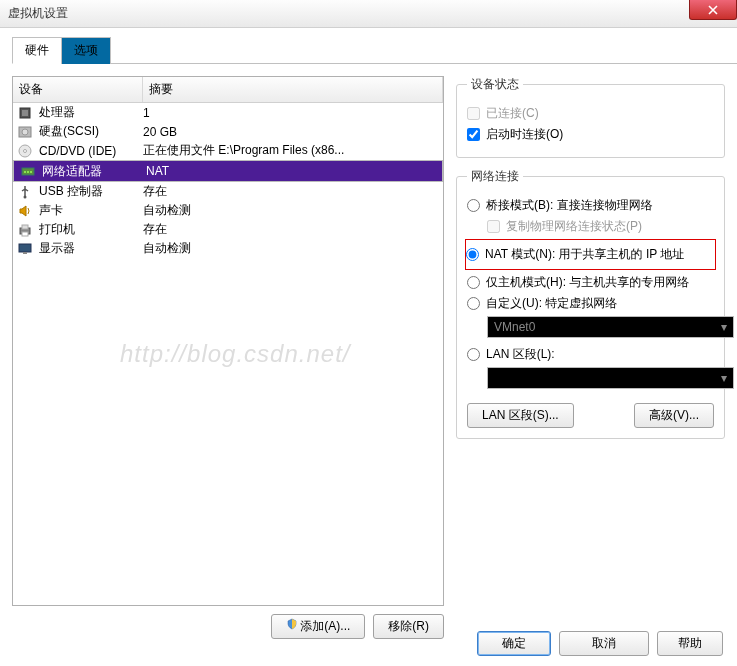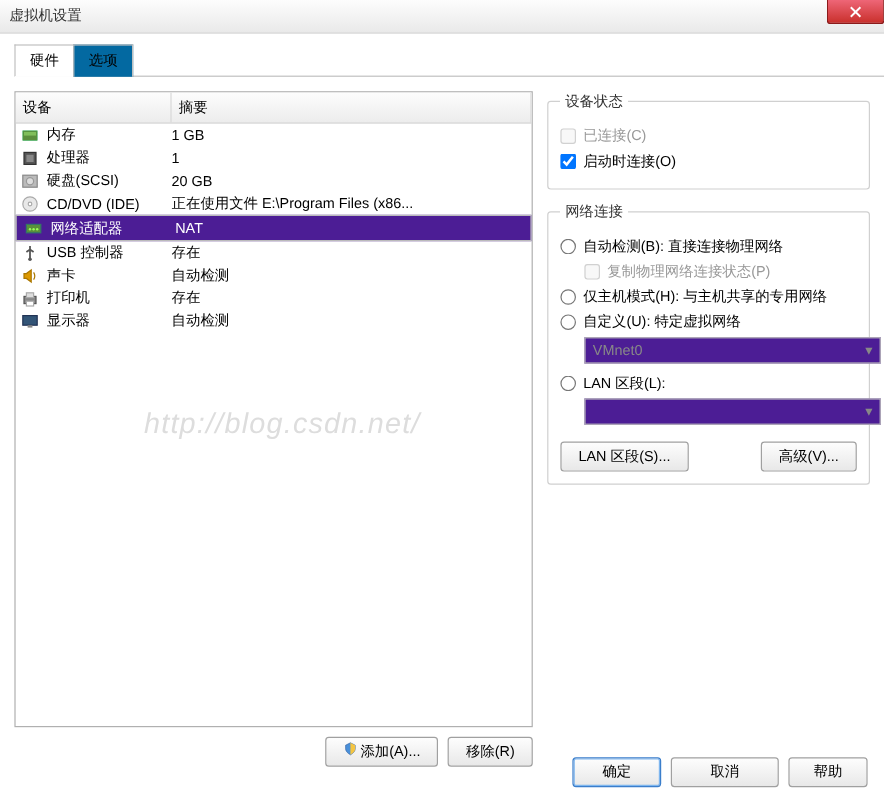--- a/index.html
+++ b/index.html
@@ -22,21 +22,21 @@
 .row .nm{width:104px;white-space:nowrap;overflow:hidden}
 .row .sm{flex:1;white-space:nowrap;overflow:hidden;text-overflow:ellipsis}
 .leftbtns{display:flex;justify-content:flex-end;gap:8px;margin-top:8px}
 .btn{padding:3px 14px;background:linear-gradient(#fdfdfd,#e8e8e8);border:1px solid #a0a0a0;border-radius:3px;cursor:pointer;white-space:nowrap}
 .right{flex:1;display:flex;flex-direction:column;gap:10px}
 fieldset{border:1px solid #d0d0d0;border-radius:3px;padding:8px 10px 10px 10px;margin:0}
 legend{padding:0 4px;color:#333}
 .chk,.rdo{display:flex;align-items:center;gap:6px;margin:4px 0;cursor:pointer}
 .chk input,.rdo input{margin:0}
 .indent{margin-left:20px}
-.sel{width:100%;height:22px;border:1px solid #bbb;background:#4c1d95;color:#888;padding:2px 6px;display:flex;align-items:center;justify-content:space-between}
+.sel{width:100%;height:22px;border:1px solid #bbb;background:#000000;color:#888;padding:2px 6px;display:flex;align-items:center;justify-content:space-between}
 .rtbtns{display:flex;justify-content:space-between;gap:8px;margin-top:4px}
 .dlgbtns{position:absolute;bottom:10px;right:14px;display:flex;gap:8px}
 .btn.primary{border:1px solid #3b7ecb;box-shadow:0 0 0 1px #7eb6ef inset}
 .red-box{border:1px solid #d00;padding:2px 2px 2px 0;margin:2px -2px}
 .watermark{position:absolute;left:120px;top:340px;color:#ddd;font-size:24px;font-style:italic;pointer-events:none;letter-spacing:1px}
 .shield{display:inline-block;width:12px;height:12px;margin-right:2px}
 svg{display:block}
 </style>
 </head>
 <body>
@@ -56,30 +56,20 @@
 </div>
 
 <div class="content">
   <div class="left">
     <div class="listbox">
       <div class="lhdr">
         <div class="c1">设备</div>
         <div class="c2">摘要</div>
       </div>
       <div id="rows">
-          <div class="row">
-            <span class="ic">
-              <svg width="16" height="16" viewBox="0 0 16 16">
-                <rect x="2" y="4" width="12" height="8" fill="#5a8f3c" stroke="#3a5" stroke-width="0.5"></rect>
-                <rect x="3" y="5" width="10" height="3" fill="#7fbf5a"></rect>
-              </svg>
-            </span>
-            <span class="nm">内存</span>
-            <span class="sm">1 GB</span>
-          </div>
           <div class="row">
             <span class="ic">
               <svg width="16" height="16" viewBox="0 0 16 16">
                 <rect x="3" y="3" width="10" height="10" fill="#555" stroke="#333"></rect>
                 <rect x="5" y="5" width="6" height="6" fill="#888"></rect>
               </svg>
             </span>
             <span class="nm">处理器</span>
             <span class="sm">1</span>
           </div>
@@ -179,26 +169,32 @@
       <label class="chk">
           <input type="checkbox" checked="" style="">
           <span>启动时连接(O)</span>
         </label>
     </fieldset>
 
     <fieldset>
       <legend>网络连接</legend>
       <label class="rdo">
           <input type="radio" name="nc" style="">
-          <span>自动检测(B): 直接连接物理网络</span>
+          <span>桥接模式(B): 直接连接物理网络</span>
         </label>
       <label class="chk indent" style="color:#999">
           <input type="checkbox" disabled="" style="">
           <span>复制物理网络连接状态(P)</span>
         </label>
+      <div class="red-box">
+        <label class="rdo">
+            <input type="radio" name="nc" checked="" style="">
+            <span>NAT 模式(N): 用于共享主机的 IP 地址</span>
+          </label>
+      </div>
       <label class="rdo">
           <input type="radio" name="nc" style="">
           <span>仅主机模式(H): 与主机共享的专用网络</span>
         </label>
       <label class="rdo">
           <input type="radio" name="nc" style="">
           <span>自定义(U): 特定虚拟网络</span>
         </label>
       <div class="indent sel">
           <span>VMnet0</span>

